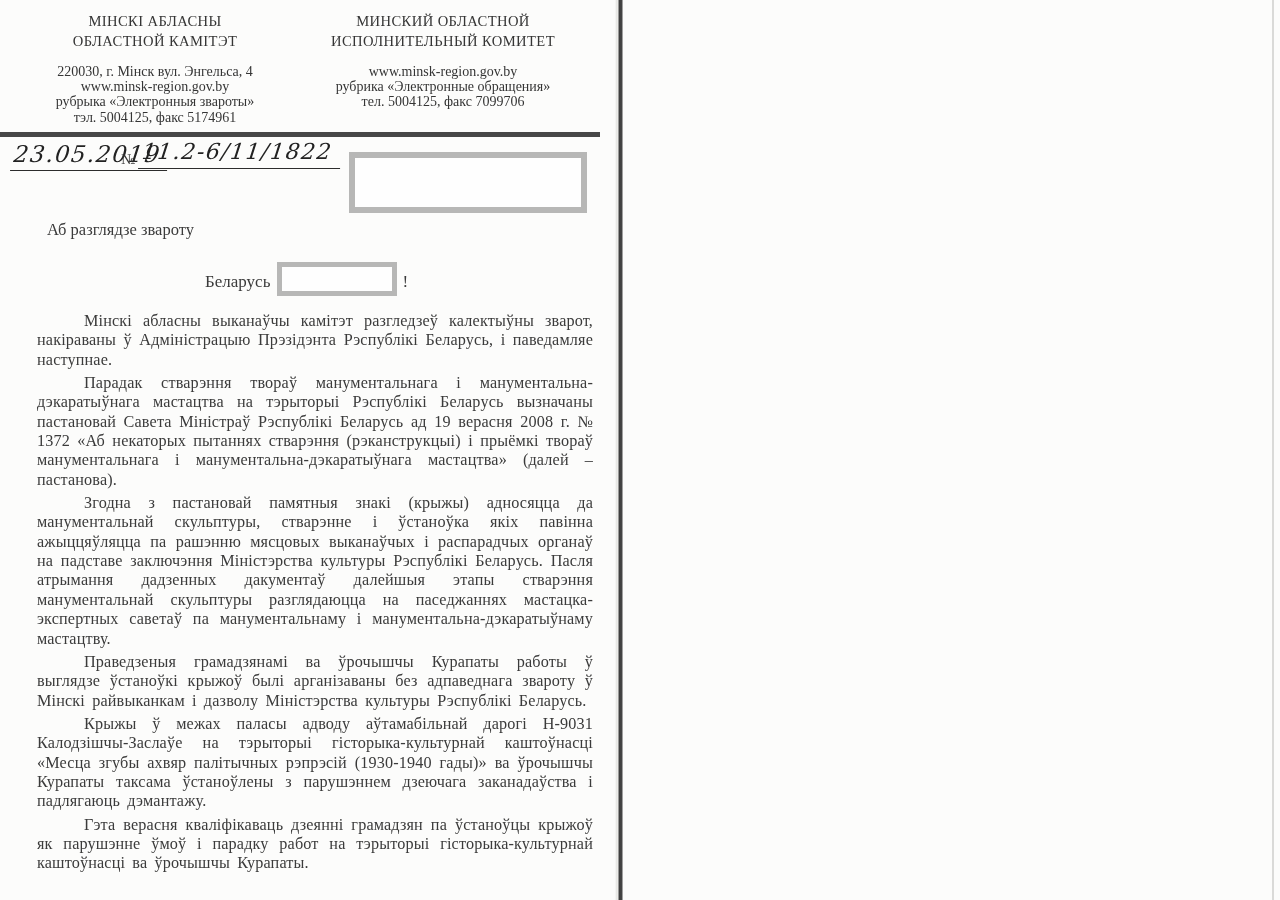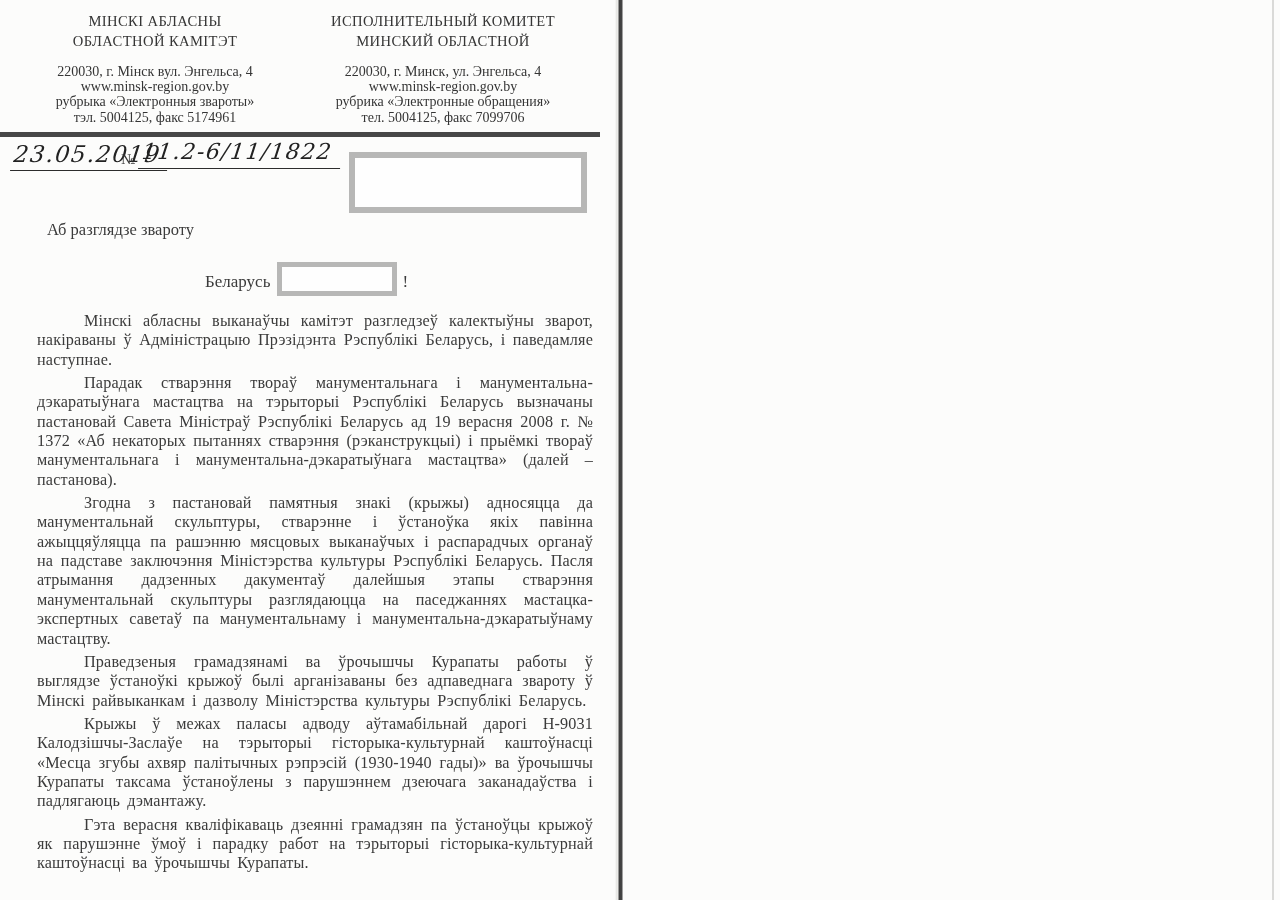--- a/index.html
+++ b/index.html
@@ -83,25 +83,24 @@
       </div>
       <div class="lh-addr">
         <div>220030, г. Мінск вул. Энгельса, 4</div>
         <div>www.minsk-region.gov.by</div>
         <div>рубрыка «Электронныя звароты»</div>
         <div>тэл. 5004125, факс 5174961</div>
       </div>
     </div>
     <div class="lh-col lh-col-ru">
       <div class="lh-title">
+        <div>МИНСКИЙ ОБЛАСТНОЙ</div>
         <div>ИСПОЛНИТЕЛЬНЫЙ КОМИТЕТ</div>
-        <div>МИНСКИЙ ОБЛАСТНОЙ</div>
       </div>
       <div class="lh-addr">
-        <div>220030, г. Минск, ул. Энгельса, 4</div>
         <div>www.minsk-region.gov.by</div>
         <div>рубрика «Электронные обращения»</div>
         <div>тел. 5004125, факс 7099706</div>
       </div>
     </div>
   </header>
 
   <div class="rule-double"></div>
 
   <span class="hand hand-date">23.05.2019</span>

